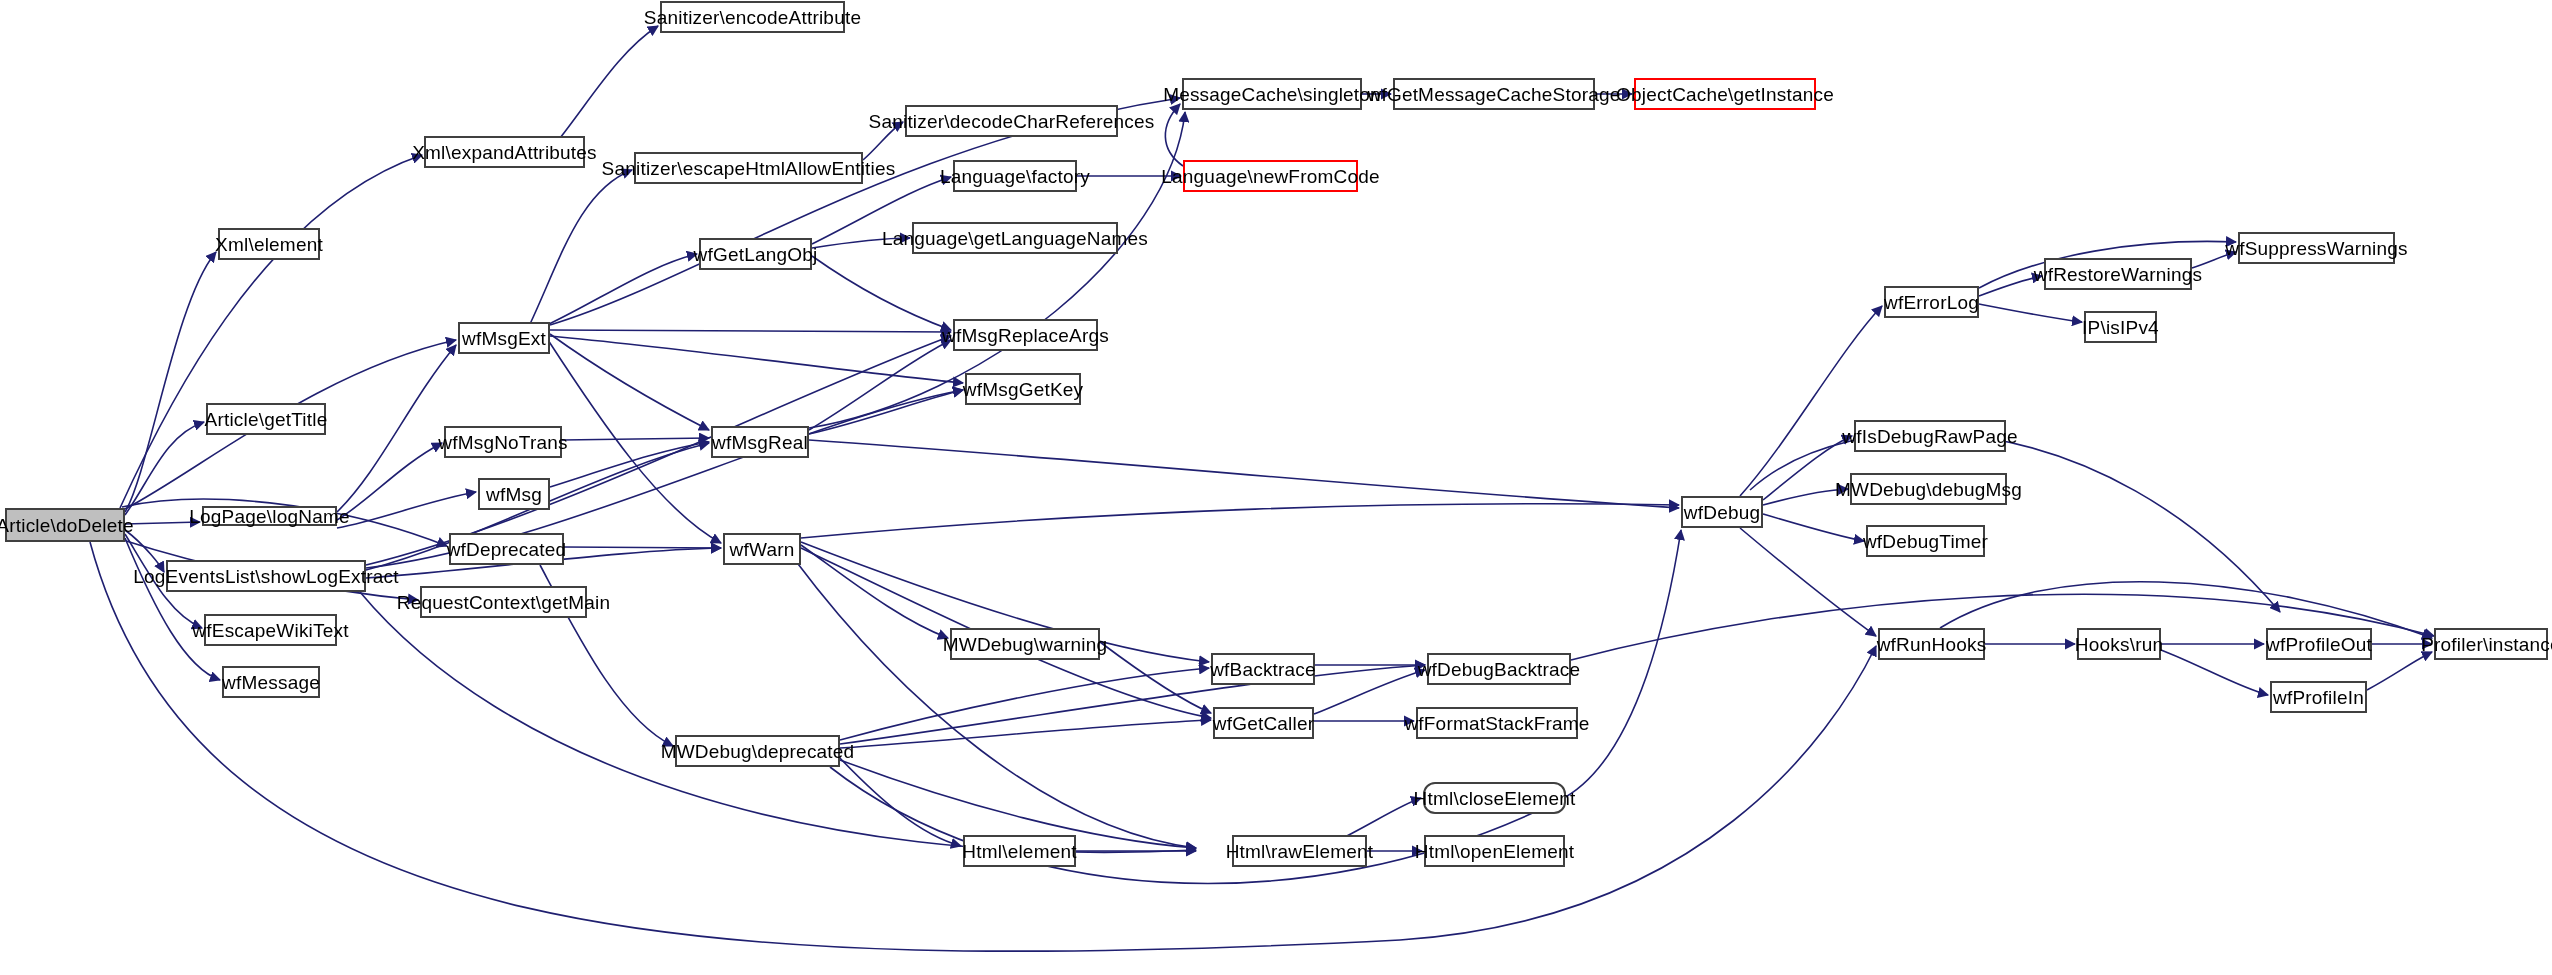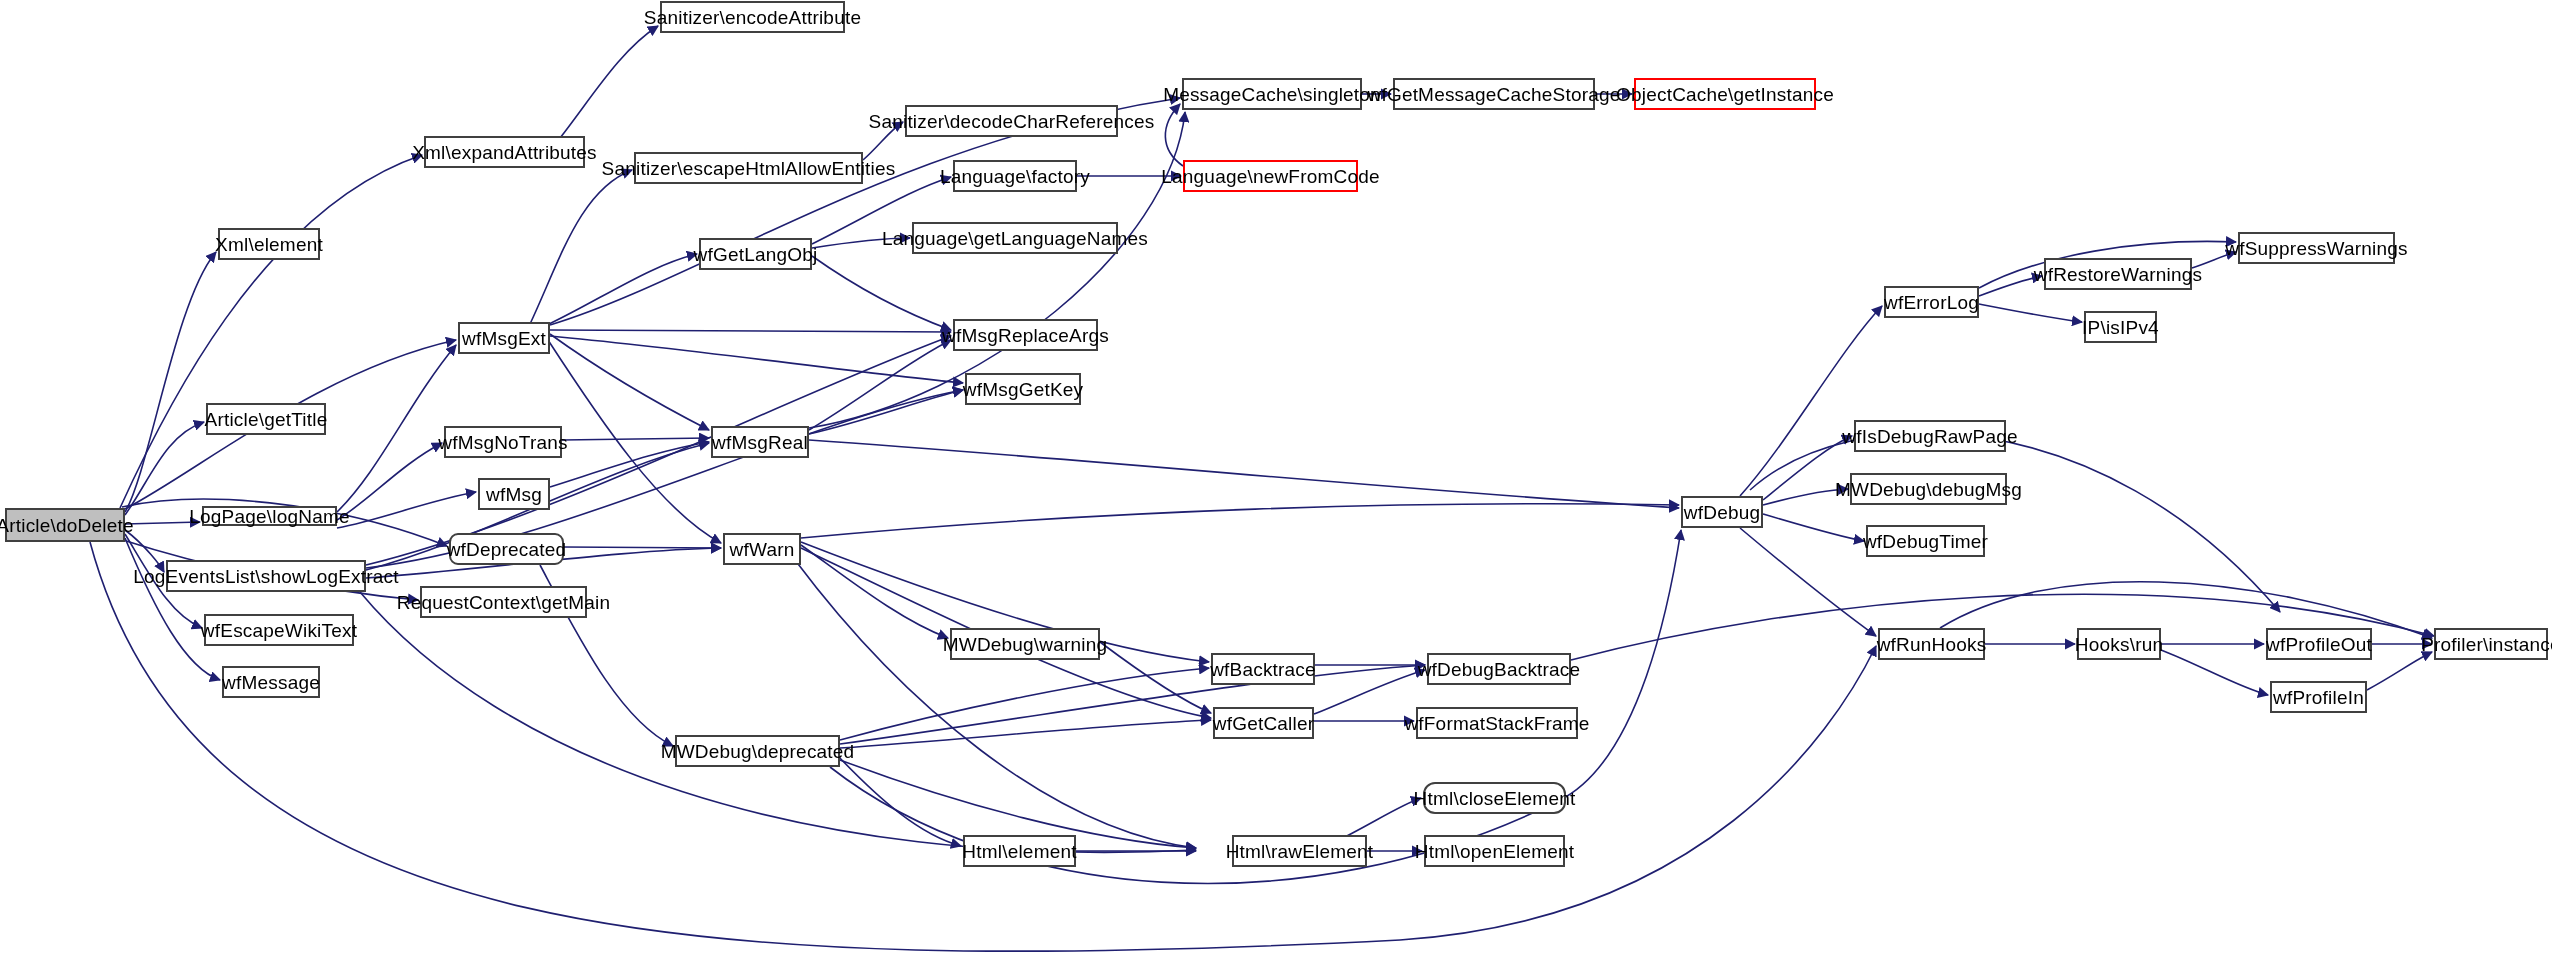--- a/index.html
+++ b/index.html
@@ -152,39 +152,39 @@
       </div>
       <div class="gnode" style="left: 206px; top: 403px; width: 120px; height: 32px;">
         <span class="lbl">Article\getTitle</span>
       </div>
       <div class="gnode" style="left: 202px; top: 506px; width: 135px; height: 20px;">
         <span class="lbl">LogPage\logName</span>
       </div>
       <div class="gnode" style="left: 166px; top: 560px; width: 200px; height: 32px;">
         <span class="lbl">LogEventsList\showLogExtract</span>
       </div>
-      <div class="gnode" style="left: 204px; top: 614px; width: 150px; height: 32px;">
+      <div class="gnode" style="left: 204px; top: 614px; width: 133px; height: 32px;">
         <span class="lbl">wfEscapeWikiText</span>
       </div>
       <div class="gnode" style="left: 222px; top: 666px; width: 98px; height: 32px;">
         <span class="lbl">wfMessage</span>
       </div>
       <div class="gnode" style="left: 424px; top: 136px; width: 161px; height: 32px;">
         <span class="lbl">Xml\expandAttributes</span>
       </div>
       <div class="gnode" style="left: 458px; top: 322px; width: 92px; height: 32px;">
         <span class="lbl">wfMsgExt</span>
       </div>
       <div class="gnode" style="left: 444px; top: 426px; width: 118px; height: 32px;">
         <span class="lbl">wfMsgNoTrans</span>
       </div>
       <div class="gnode" style="left: 478px; top: 478px; width: 72px; height: 32px;">
         <span class="lbl">wfMsg</span>
       </div>
-      <div class="gnode" style="left: 449px; top: 533px; width: 115px; height: 32px; border-radius: 9px;">
+      <div class="gnode" style="left: 449px; top: 533px; width: 115px; height: 32px;">
         <span class="lbl">wfDeprecated</span>
       </div>
       <div class="gnode" style="left: 420px; top: 586px; width: 167px; height: 32px;">
         <span class="lbl">RequestContext\getMain</span>
       </div>
       <div class="gnode" style="left: 634px; top: 152px; width: 229px; height: 32px;">
         <span class="lbl">Sanitizer\escapeHtmlAllowEntities</span>
       </div>
       <div class="gnode" style="left: 699px; top: 238px; width: 113px; height: 32px;">
         <span class="lbl">wfGetLangObj</span>

